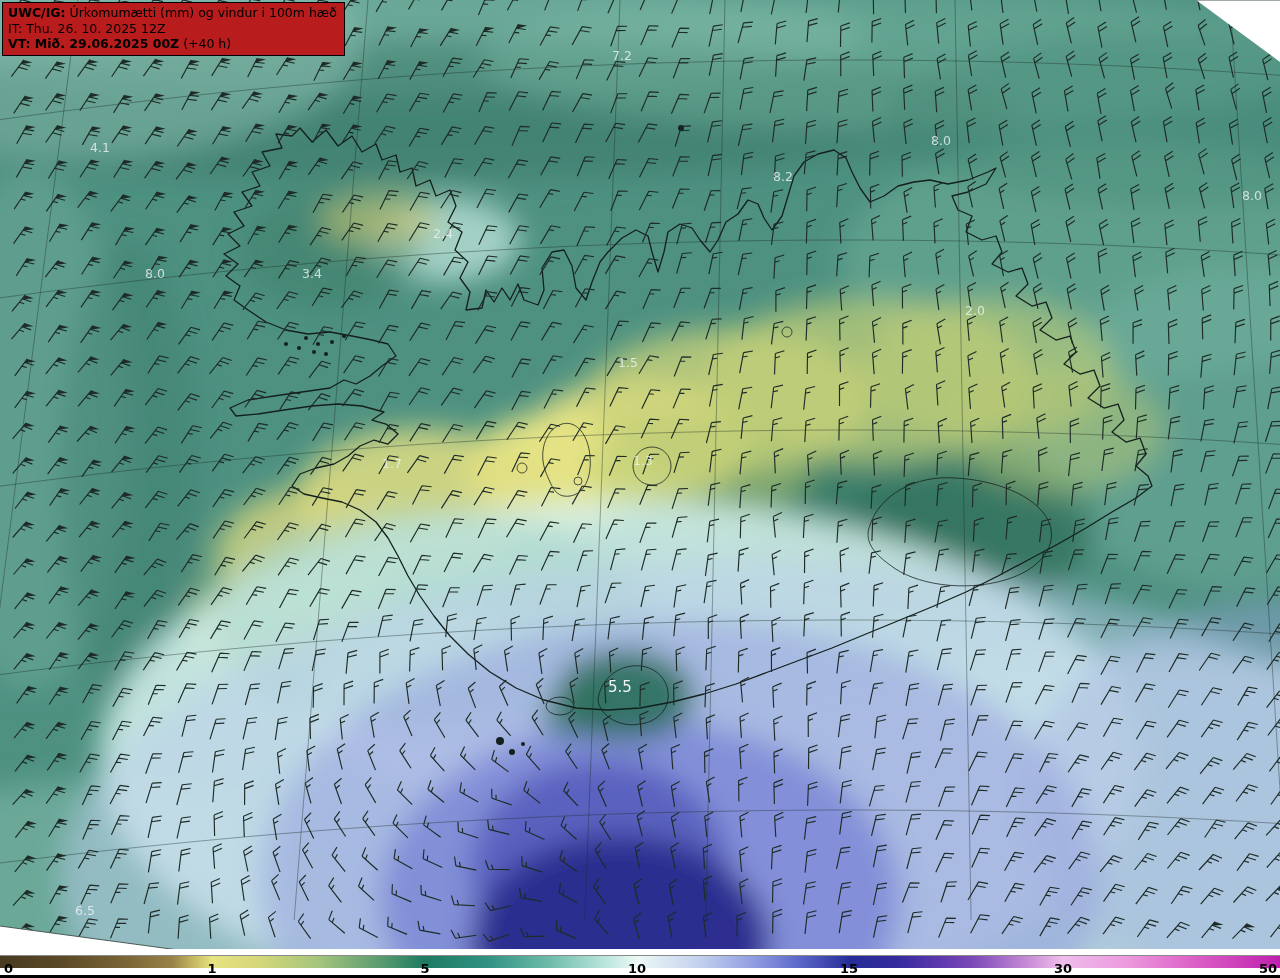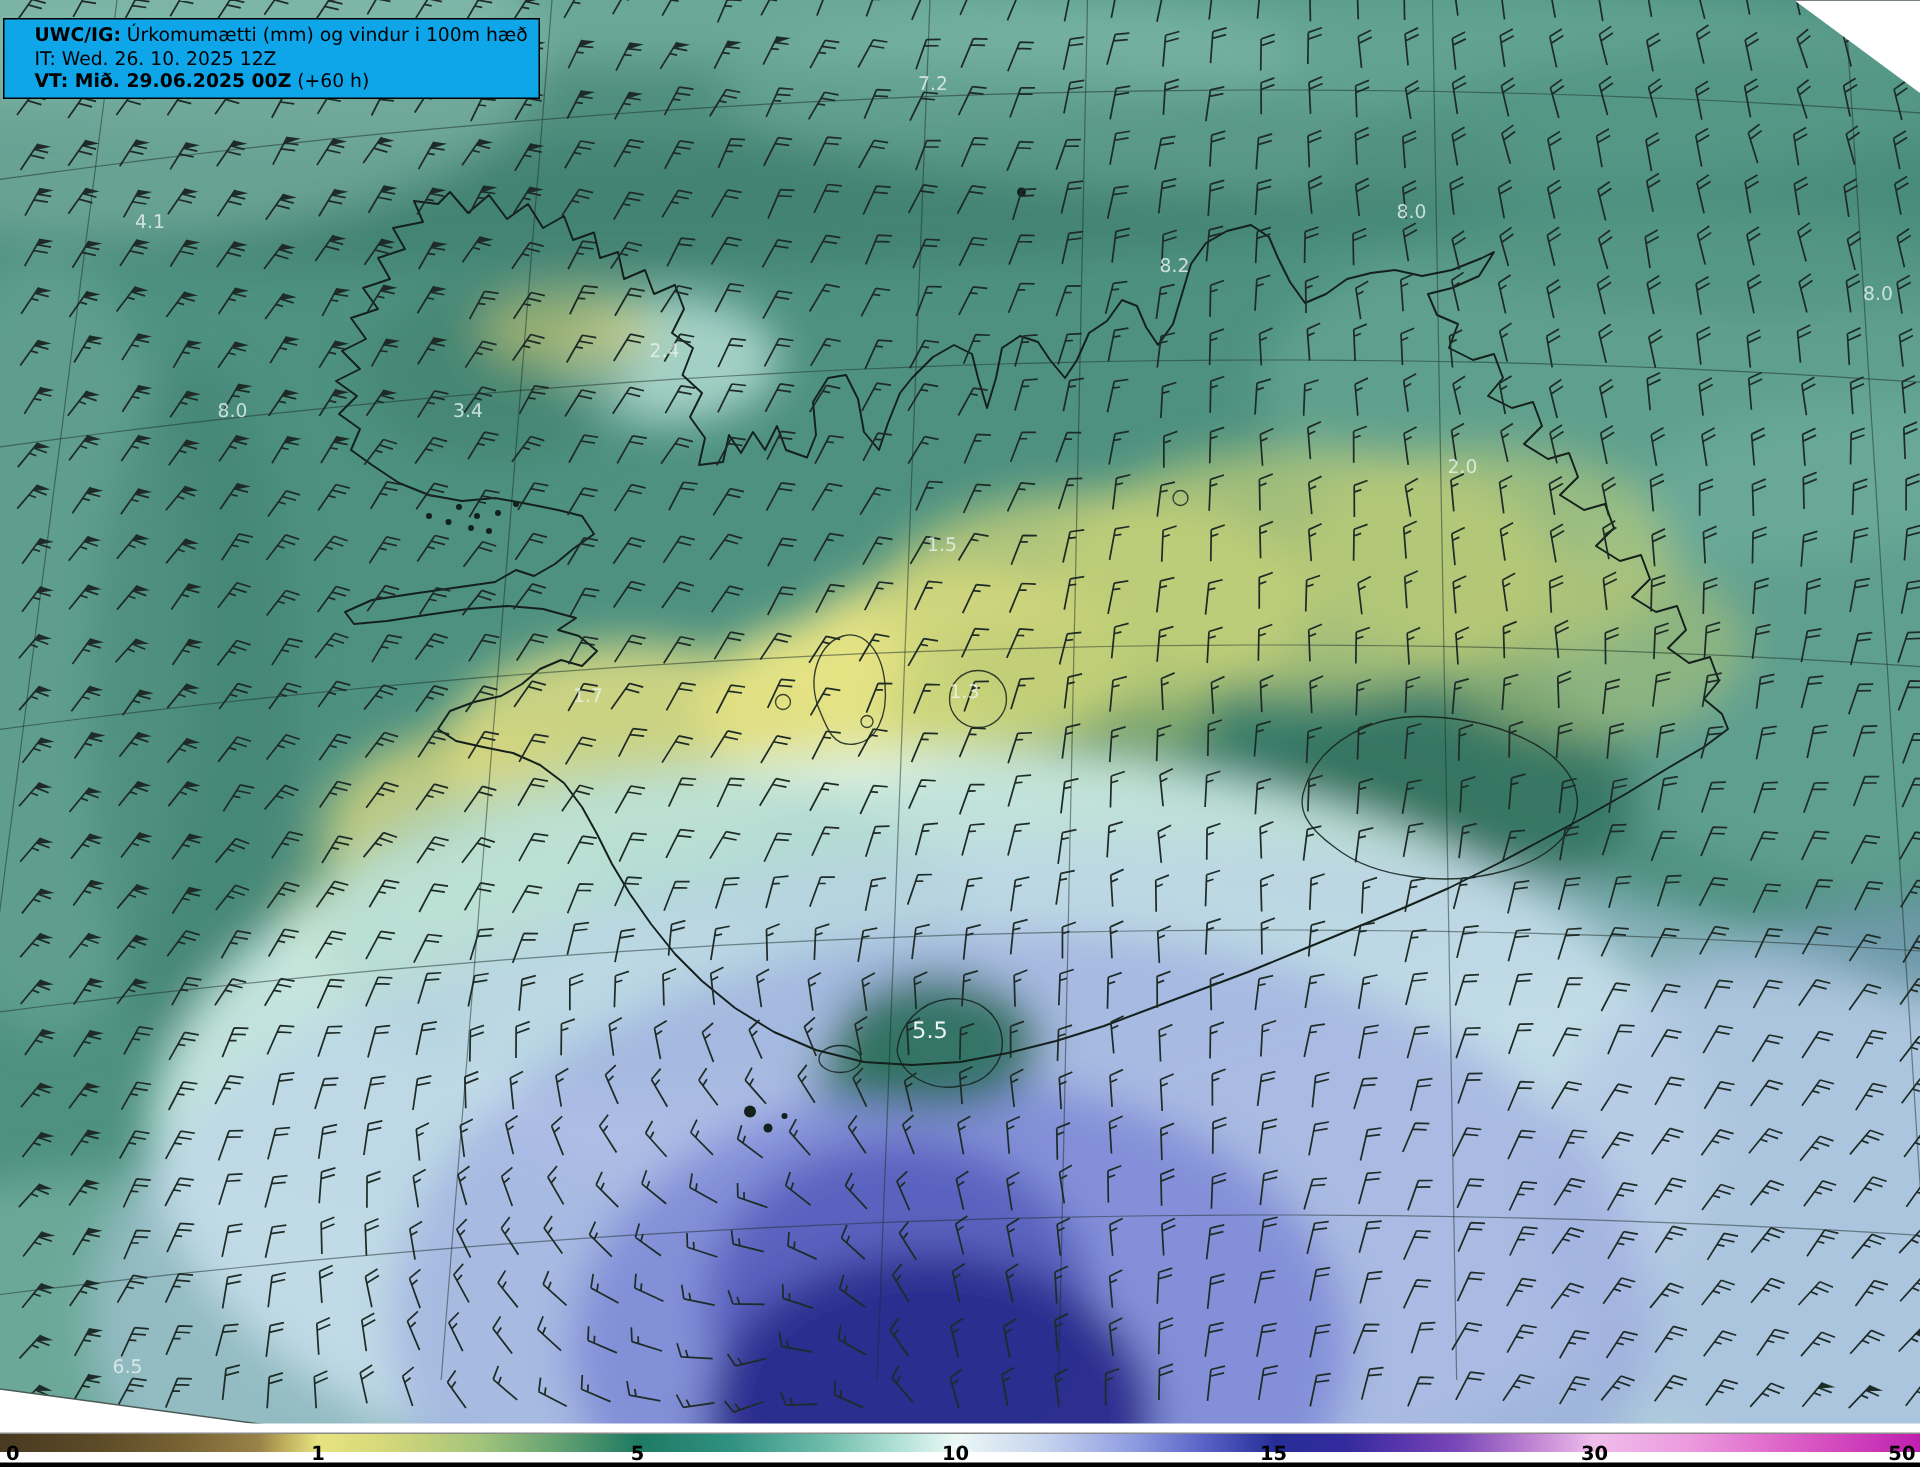--- a/index.html
+++ b/index.html
@@ -1,22 +1,22 @@
 <!DOCTYPE html>
 <html><head>
 <meta charset="utf-8">
 <style>
   html,body{margin:0;padding:0;background:#ffffff;}
   #frame{position:relative;width:1280px;height:978px;overflow:hidden;background:#fff;
          font-family:"DejaVu Sans","Liberation Sans",sans-serif;}
   #mapsvg{position:absolute;left:0;top:0;}
   #titlebox{
-    position:absolute;left:2px;top:12px;z-index:10;
-    background:#0ea5e9;border:1px solid #000;
-    padding:2px 7px 3px 20px;
+    position:absolute;left:2px;top:2px;z-index:10;
+    background:#b91c1c;border:1px solid #000;
+    padding:2px 7px 3px 5px;
     font-size:12.5px;line-height:15.6px;color:#000;white-space:nowrap;
   }
   #titlebox b{font-weight:bold;}
   .tl{display:block;}
 </style>
 </head>
 <body>
 
 <div id="frame">
   <svg id="mapsvg" width="1280" height="978" viewBox="0 0 1280 978">
@@ -1473,16 +1473,16 @@
         <text x="637" y="973" text-anchor="middle" font-size="13" font-weight="600" fill="#000" font-family="&quot;DejaVu Sans&quot;,&quot;Liberation Sans&quot;,sans-serif">10</text>
         <text x="849" y="973" text-anchor="middle" font-size="13" font-weight="600" fill="#000" font-family="&quot;DejaVu Sans&quot;,&quot;Liberation Sans&quot;,sans-serif">15</text>
         <text x="1063" y="973" text-anchor="middle" font-size="13" font-weight="600" fill="#000" font-family="&quot;DejaVu Sans&quot;,&quot;Liberation Sans&quot;,sans-serif">30</text>
         <text x="1277" y="973" text-anchor="end" font-size="13" font-weight="600" fill="#000" font-family="&quot;DejaVu Sans&quot;,&quot;Liberation Sans&quot;,sans-serif">50</text>
         <rect x="0" y="975" width="1280" height="3" fill="#000000"></rect>
       </g>
     </svg>
 
   <div id="titlebox">
     <span class="tl"><b>UWC/IG:</b><span> Úrkomumætti (mm) og vindur i 100m hæð</span></span>
-    <span class="tl"><span>IT: Wed. 26. 10. 2025 12Z</span></span>
-    <span class="tl"><b>VT: Mið. 29.06.2025 00Z</b><span> (+60 h)</span></span>
+    <span class="tl"><span>IT: Thu. 26. 10. 2025 12Z</span></span>
+    <span class="tl"><b>VT: Mið. 29.06.2025 00Z</b><span> (+40 h)</span></span>
   </div>
 </div>
 
 </body></html>

